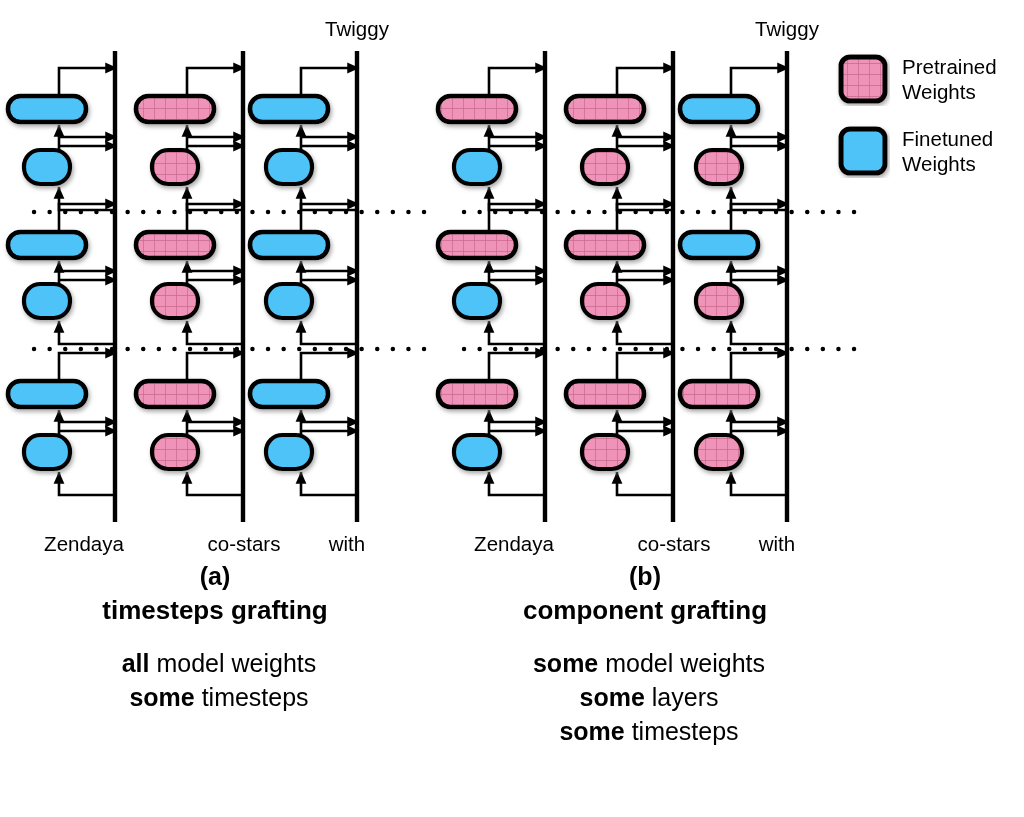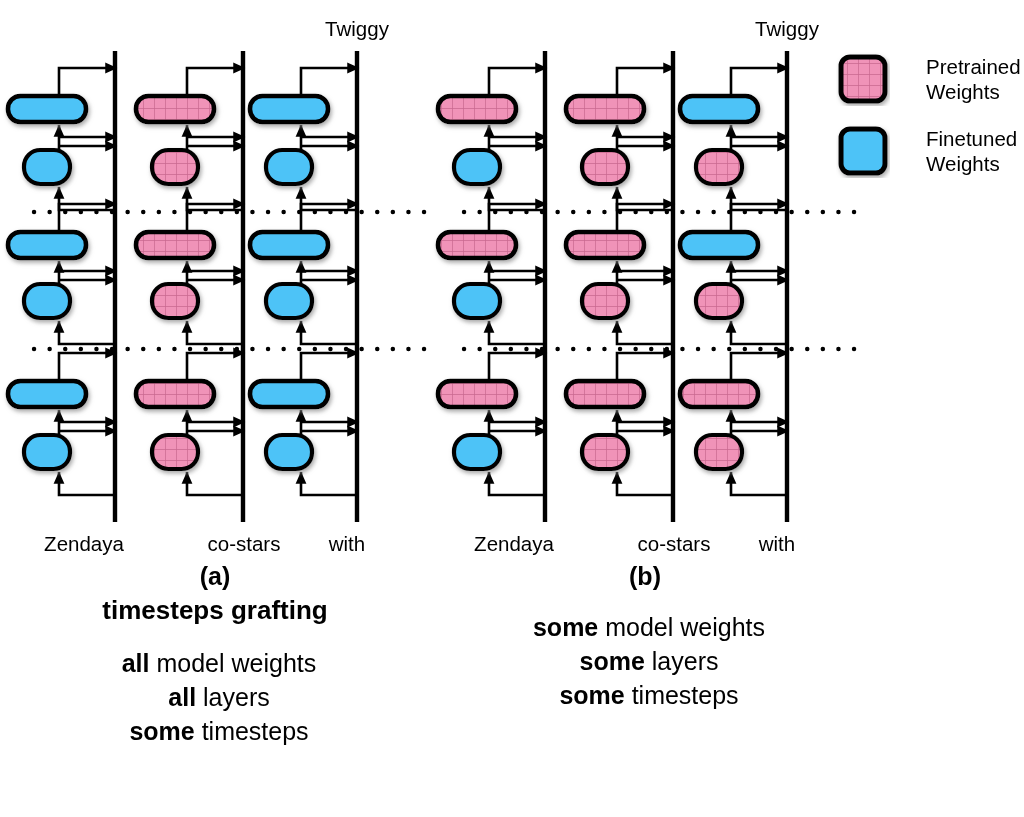--- a/index.html
+++ b/index.html
@@ -30,21 +30,21 @@
   #cap-a{left:0;top:560px;}
   #cap-b{left:430px;top:560px;}
   .cap-letter{font-size:25px;font-weight:bold;line-height:32px;}
   .cap-title{font-size:26px;font-weight:bold;line-height:36px;}
   .cap-lines{margin-top:18px;margin-left:8px;}
   .cap-line{font-size:25px;line-height:34px;white-space:nowrap;}
   .cap-line b{font-weight:bold;}
 
   
   .legend{position:absolute;left:836px;top:52px;width:188px;}
-  .legend-item{display:flex;align-items:flex-start;margin-bottom:18px;gap:24px;}
+  .legend-item{display:flex;align-items:flex-start;margin-bottom:18px;}
   .legend-swatch{width:54px;height:54px;flex:0 0 54px;margin-right:12px;}
   .legend-text{font-size:20.5px;line-height:25px;padding-top:2px;}
 </style>
 </head>
 <body>
 
 <div class="stage">
 
   <div class="panel" id="panel-a">
     <svg class="panel-svg" width="430" height="560">
@@ -230,27 +230,27 @@
       <span class="token" style="left: 162px; width: 140px;">co-stars</span>
       <span class="token" style="left: 265px; width: 140px;">with</span>
     </div>
   </div>
 
   <div class="caption" id="cap-a">
     <div class="cap-letter">(a)</div>
     <div class="cap-title">timesteps grafting</div>
     <div class="cap-lines">
       <div class="cap-line"><b>all</b><span> model weights</span></div>
-      <div class="cap-line"><b>all</b><span> layers</span></div>
       <div class="cap-line"><b>some</b><span> timesteps</span></div>
     </div>
   </div>
 
   <div class="caption" id="cap-b">
     <div class="cap-letter">(b)</div>
+    <div class="cap-title">component grafting</div>
     <div class="cap-lines">
       <div class="cap-line"><b>some</b><span> model weights</span></div>
       <div class="cap-line"><b>some</b><span> layers</span></div>
       <div class="cap-line"><b>some</b><span> timesteps</span></div>
     </div>
   </div>
 
   <div class="legend">
     <div class="legend-item">
       <svg class="legend-swatch" viewBox="0 0 54 54">

